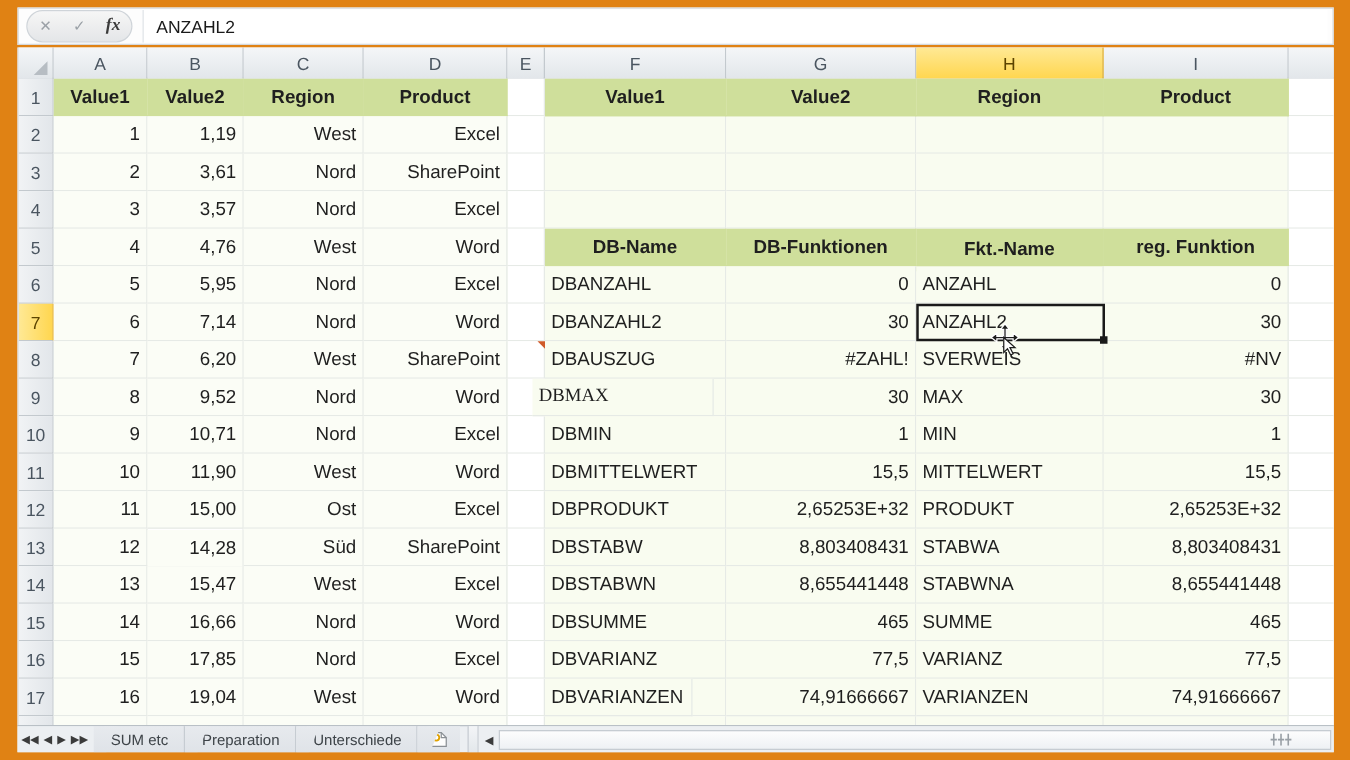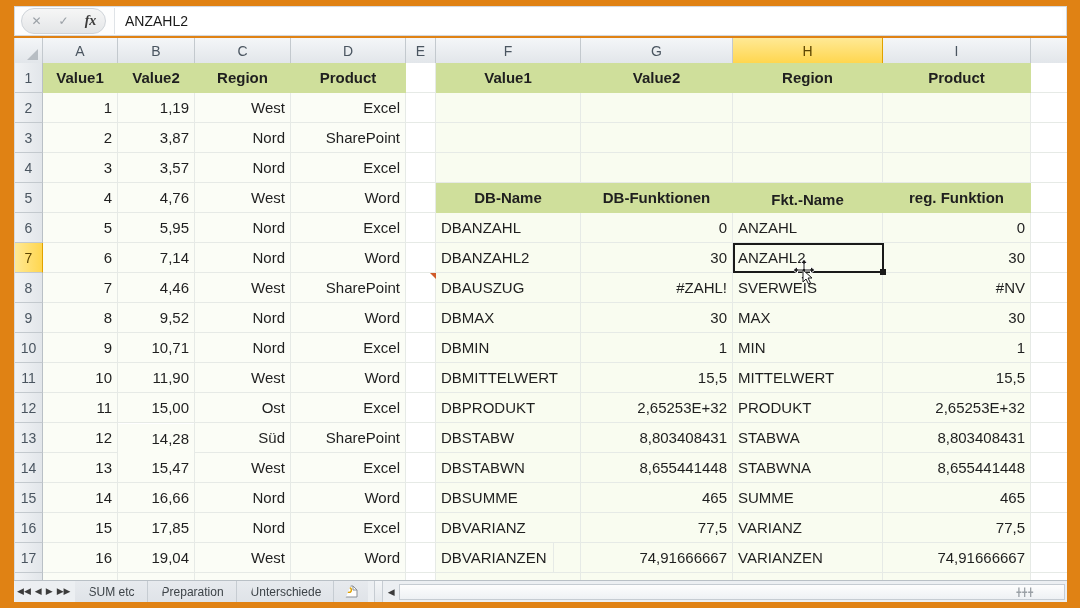--- a/index.html
+++ b/index.html
@@ -527,41 +527,41 @@
         <div class="cell plain" style="left: 1016px; top: 535px; width: 37px; height: 30px;"></div>
         <div class="cell hdr" style="left: 28px; top: 25px; width: 75px; height: 30px;">Value1</div>
         <div class="cell hdr" style="left: 103px; top: 25px; width: 77px; height: 30px;">Value2</div>
         <div class="cell hdr" style="left: 180px; top: 25px; width: 96px; height: 30px;">Region</div>
         <div class="cell hdr" style="left: 276px; top: 25px; width: 115px; height: 30px;">Product</div>
         <div class="cell tintL r" style="left: 28px; top: 55px; width: 75px; height: 30px;">1</div>
         <div class="cell tintL r" style="left: 103px; top: 55px; width: 77px; height: 30px;">1,19</div>
         <div class="cell tintL r" style="left: 180px; top: 55px; width: 96px; height: 30px;">West</div>
         <div class="cell tintL r" style="left: 276px; top: 55px; width: 115px; height: 30px;">Excel</div>
         <div class="cell tintL r" style="left: 28px; top: 85px; width: 75px; height: 30px;">2</div>
-        <div class="cell tintL r" style="left: 103px; top: 85px; width: 77px; height: 30px;">3,87</div>
+        <div class="cell tintL r" style="left: 103px; top: 85px; width: 77px; height: 30px;">3,61</div>
         <div class="cell tintL r" style="left: 180px; top: 85px; width: 96px; height: 30px;">Nord</div>
         <div class="cell tintL r" style="left: 276px; top: 85px; width: 115px; height: 30px;">SharePoint</div>
         <div class="cell tintL r" style="left: 28px; top: 115px; width: 75px; height: 30px;">3</div>
         <div class="cell tintL r" style="left: 103px; top: 115px; width: 77px; height: 30px;">3,57</div>
         <div class="cell tintL r" style="left: 180px; top: 115px; width: 96px; height: 30px;">Nord</div>
         <div class="cell tintL r" style="left: 276px; top: 115px; width: 115px; height: 30px;">Excel</div>
         <div class="cell tintL r" style="left: 28px; top: 145px; width: 75px; height: 30px;">4</div>
         <div class="cell tintL r" style="left: 103px; top: 145px; width: 77px; height: 30px;">4,76</div>
         <div class="cell tintL r" style="left: 180px; top: 145px; width: 96px; height: 30px;">West</div>
         <div class="cell tintL r" style="left: 276px; top: 145px; width: 115px; height: 30px;">Word</div>
         <div class="cell tintL r" style="left: 28px; top: 175px; width: 75px; height: 30px;">5</div>
         <div class="cell tintL r" style="left: 103px; top: 175px; width: 77px; height: 30px;">5,95</div>
         <div class="cell tintL r" style="left: 180px; top: 175px; width: 96px; height: 30px;">Nord</div>
         <div class="cell tintL r" style="left: 276px; top: 175px; width: 115px; height: 30px;">Excel</div>
         <div class="cell tintL r" style="left: 28px; top: 205px; width: 75px; height: 30px;">6</div>
         <div class="cell tintL r" style="left: 103px; top: 205px; width: 77px; height: 30px;">7,14</div>
         <div class="cell tintL r" style="left: 180px; top: 205px; width: 96px; height: 30px;">Nord</div>
         <div class="cell tintL r" style="left: 276px; top: 205px; width: 115px; height: 30px;">Word</div>
         <div class="cell tintL r" style="left: 28px; top: 235px; width: 75px; height: 30px;">7</div>
-        <div class="cell tintL r" style="left: 103px; top: 235px; width: 77px; height: 30px;">4,46</div>
+        <div class="cell tintL r" style="left: 103px; top: 235px; width: 77px; height: 30px;">6,20</div>
         <div class="cell tintL r" style="left: 180px; top: 235px; width: 96px; height: 30px;">West</div>
         <div class="cell tintL r" style="left: 276px; top: 235px; width: 115px; height: 30px;">SharePoint</div>
         <div class="cell tintL r" style="left: 28px; top: 265px; width: 75px; height: 30px;">8</div>
         <div class="cell tintL r" style="left: 103px; top: 265px; width: 77px; height: 30px;">9,52</div>
         <div class="cell tintL r" style="left: 180px; top: 265px; width: 96px; height: 30px;">Nord</div>
         <div class="cell tintL r" style="left: 276px; top: 265px; width: 115px; height: 30px;">Word</div>
         <div class="cell tintL r" style="left: 28px; top: 295px; width: 75px; height: 30px;">9</div>
         <div class="cell tintL r" style="left: 103px; top: 295px; width: 77px; height: 30px;">10,71</div>
         <div class="cell tintL r" style="left: 180px; top: 295px; width: 96px; height: 30px;">Nord</div>
         <div class="cell tintL r" style="left: 276px; top: 295px; width: 115px; height: 30px;">Excel</div>
@@ -610,21 +610,21 @@
         <div class="cell tintR l" style="left: 718px; top: 175px; width: 150px; height: 30px;">ANZAHL</div>
         <div class="cell tintR r" style="left: 868px; top: 175px; width: 148px; height: 30px;">0</div>
         <div class="cell tintR l" style="left: 421px; top: 205px; width: 145px; height: 30px;">DBANZAHL2</div>
         <div class="cell tintR r" style="left: 566px; top: 205px; width: 152px; height: 30px;">30</div>
         <div class="cell tintR l" style="left: 718px; top: 205px; width: 150px; height: 30px;">ANZAHL2</div>
         <div class="cell tintR r" style="left: 868px; top: 205px; width: 148px; height: 30px;">30</div>
         <div class="cell tintR l" style="left: 421px; top: 235px; width: 145px; height: 30px;">DBAUSZUG</div>
         <div class="cell tintR r" style="left: 566px; top: 235px; width: 152px; height: 30px;">#ZAHL!</div>
         <div class="cell tintR l" style="left: 718px; top: 235px; width: 150px; height: 30px;">SVERWEIS</div>
         <div class="cell tintR r" style="left: 868px; top: 235px; width: 148px; height: 30px;">#NV</div>
-        <div class="cell tintR l" style="left: 421px; top: 265px; width: 145px; height: 30px;">DBMAX</div>
+        <div class="cell tintR l" style="left: 411px; top: 265px; width: 145px; height: 30px; font-family: Liberation Serif, serif;">DBMAX</div>
         <div class="cell tintR r" style="left: 566px; top: 265px; width: 152px; height: 30px;">30</div>
         <div class="cell tintR l" style="left: 718px; top: 265px; width: 150px; height: 30px;">MAX</div>
         <div class="cell tintR r" style="left: 868px; top: 265px; width: 148px; height: 30px;">30</div>
         <div class="cell tintR l" style="left: 421px; top: 295px; width: 145px; height: 30px;">DBMIN</div>
         <div class="cell tintR r" style="left: 566px; top: 295px; width: 152px; height: 30px;">1</div>
         <div class="cell tintR l" style="left: 718px; top: 295px; width: 150px; height: 30px;">MIN</div>
         <div class="cell tintR r" style="left: 868px; top: 295px; width: 148px; height: 30px;">1</div>
         <div class="cell tintR l" style="left: 421px; top: 325px; width: 145px; height: 30px;">DBMITTELWERT</div>
         <div class="cell tintR r" style="left: 566px; top: 325px; width: 152px; height: 30px;">15,5</div>
         <div class="cell tintR l" style="left: 718px; top: 325px; width: 150px; height: 30px;">MITTELWERT</div>

